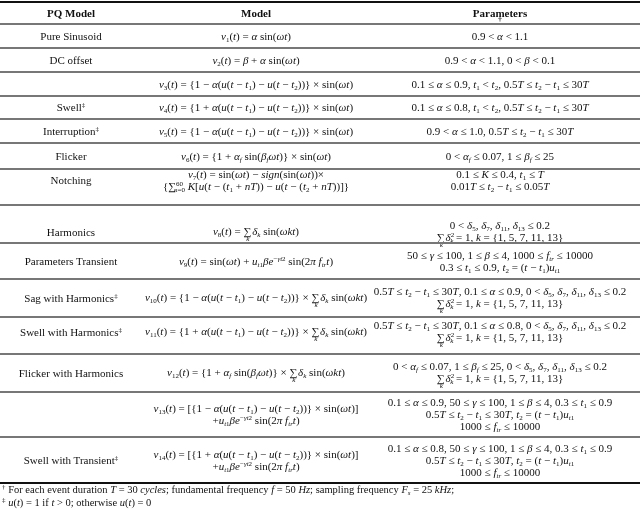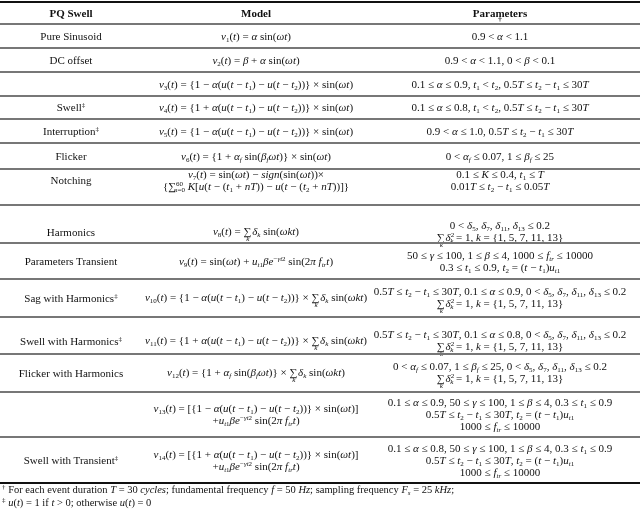--- a/index.html
+++ b/index.html
@@ -21,21 +21,21 @@
   sub { font-size: 7px; line-height: 0; vertical-align: -2px; }
   .foot { position: absolute; left: 2px; font-size: 10.5px; line-height: 13px; white-space: nowrap; }
 </style>
 </head>
 <body>
 
 <div class="table">
   <div class="rule-top" style="top:1px"></div>
 
   <div class="row" style="top:2px;height:22px">
-    <div class="cell c1 hdr">PQ Swell</div>
+    <div class="cell c1 hdr">PQ Model</div>
     <div class="cell c2 hdr">Model</div>
     <div class="cell c3 hdr">Parameters<sup>†</sup></div>
   </div>
   <div class="rule-mid" style="top:23px"></div>
 
   <div class="row" style="top:24px;height:23px">
     <div class="cell c1">Pure Sinusoid</div>
     <div class="cell c2 math">
         <span><i>v</i><sub>1</sub>(<i>t</i>) = <i>α</i> sin(<i>ωt</i>)</span>
       </div>
@@ -147,21 +147,21 @@
     <div class="cell c2 math">
         <span><i>v</i><sub>10</sub>(<i>t</i>) = {1 − <i>α</i>(<i>u</i>(<i>t</i> − <i>t</i><sub>1</sub>) − <i>u</i>(<i>t</i> − <i>t</i><sub>2</sub>))} × ∑<sub style="margin-left:-5px;vertical-align:-6px"><i>k</i></sub> <i>δ<sub>k</sub></i> sin(<i>ωkt</i>)</span>
       </div>
     <div class="cell c3 math">
       <span>0.5<i>T</i> ≤ <i>t</i><sub>2</sub> − <i>t</i><sub>1</sub> ≤ 30<i>T</i>, 0.1 ≤ <i>α</i> ≤ 0.9, 0 &lt; <i>δ</i><sub>5</sub>, <i>δ</i><sub>7</sub>, <i>δ</i><sub>11</sub>, <i>δ</i><sub>13</sub> ≤ 0.2</span>
       <span>∑<sub style="margin-left:-5px;vertical-align:-6px"><i>k</i></sub> <i>δ</i><sup>2</sup><sub style="margin-left:-4px"><i>k</i></sub> = 1, <i>k</i> = {1, 5, 7, 11, 13}</span>
     </div>
   </div>
   <div class="rule-mid" style="top:316px"></div>
 
-  <div class="row" style="top:319px;height:44px">
+  <div class="row" style="top:310px;height:44px">
     <div class="cell c1">
         <span>Swell with Harmonics<sup>‡</sup></span>
       </div>
     <div class="cell c2 math">
         <span><i>v</i><sub>11</sub>(<i>t</i>) = {1 + <i>α</i>(<i>u</i>(<i>t</i> − <i>t</i><sub>1</sub>) − <i>u</i>(<i>t</i> − <i>t</i><sub>2</sub>))} × ∑<sub style="margin-left:-5px;vertical-align:-6px"><i>k</i></sub> <i>δ<sub>k</sub></i> sin(<i>ωkt</i>)</span>
       </div>
     <div class="cell c3 math">
       <span>0.5<i>T</i> ≤ <i>t</i><sub>2</sub> − <i>t</i><sub>1</sub> ≤ 30<i>T</i>, 0.1 ≤ <i>α</i> ≤ 0.8, 0 &lt; <i>δ</i><sub>5</sub>, <i>δ</i><sub>7</sub>, <i>δ</i><sub>11</sub>, <i>δ</i><sub>13</sub> ≤ 0.2</span>
       <span>∑<sub style="margin-left:-5px;vertical-align:-6px"><i>k</i></sub> <i>δ</i><sup>2</sup><sub style="margin-left:-4px"><i>k</i></sub> = 1, <i>k</i> = {1, 5, 7, 11, 13}</span>
     </div>

